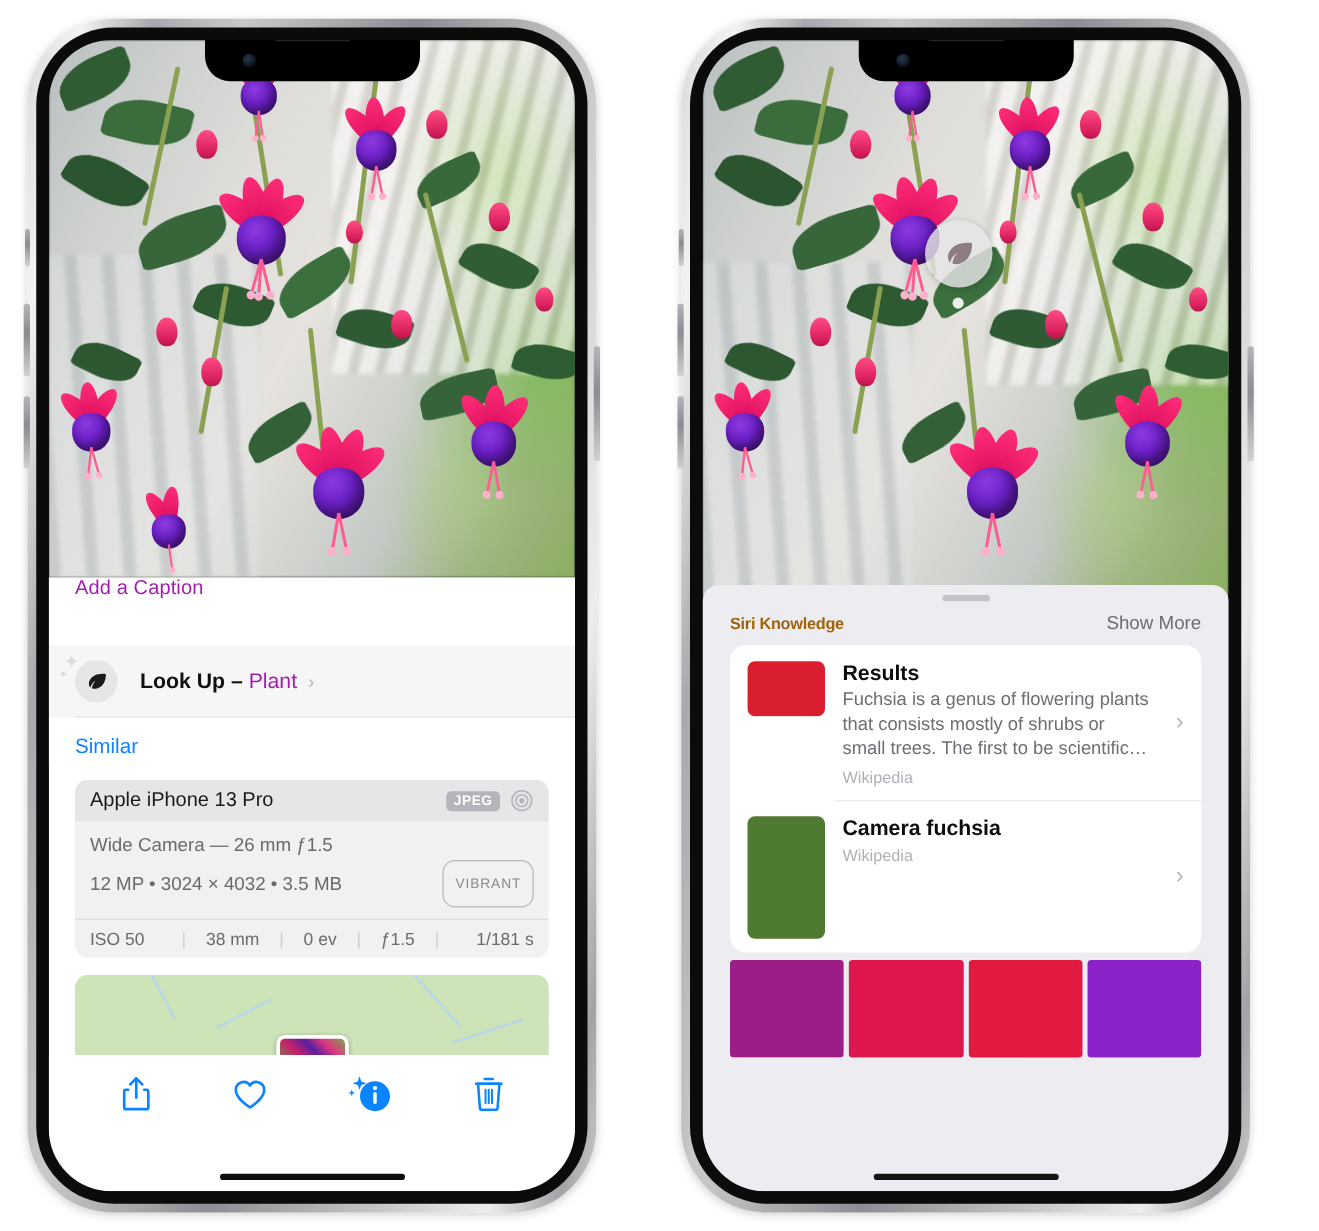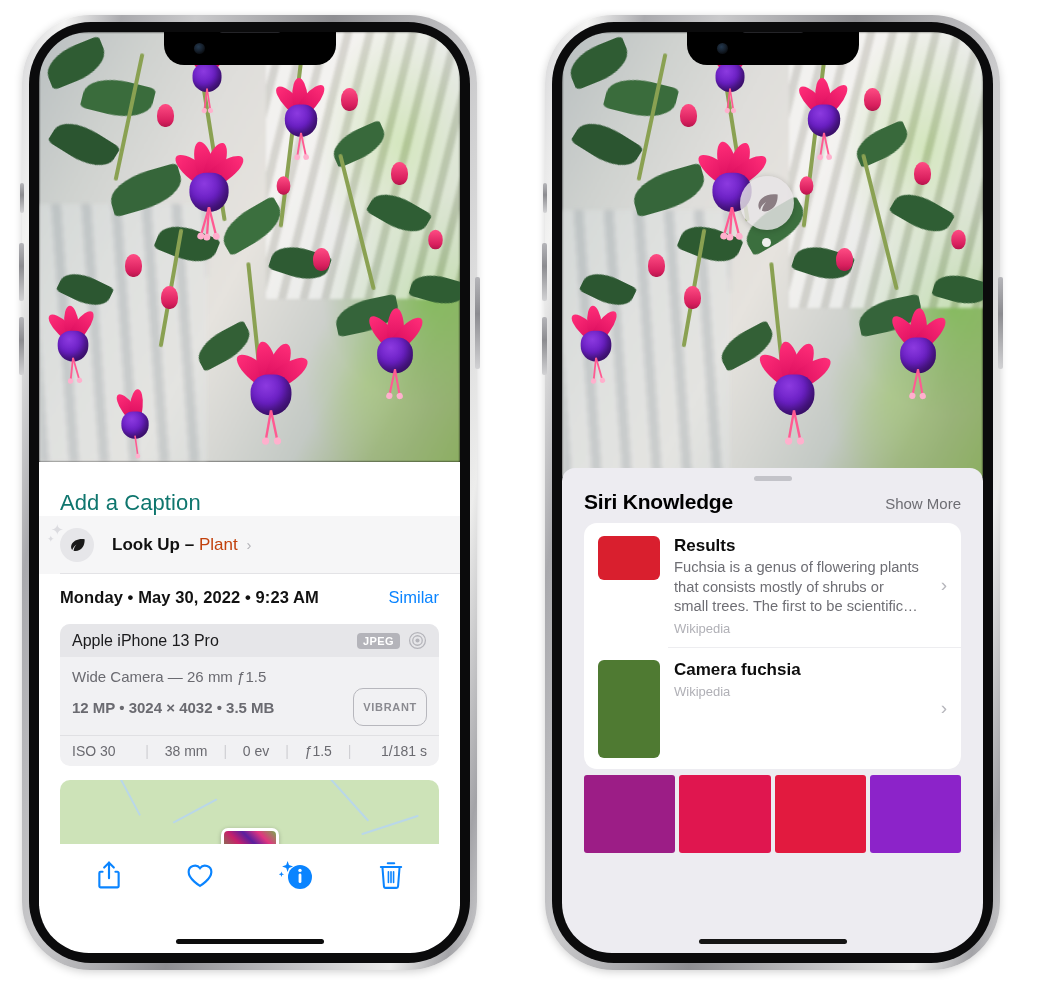--- a/index.html
+++ b/index.html
@@ -127,39 +127,39 @@
   }
   .bud {
     position: absolute; width: 17px; height: 23px;
     border-radius: 50% 50% 45% 45%;
     background: linear-gradient(180deg,#ff4c84,#d91f5e 75%,#b5164c);
   }
 
   
   .sheet { position: absolute; left: 0; right: 0; bottom: 0; background: #fff; }
   .caption-field {
-    height: 54px; display: flex; align-items: flex-end; padding: 0 21px;
-    background: #fff; font-size: 22px; color: #0f766e; letter-spacing: .1px;
+    height: 54px; display: flex; align-items: flex-start; padding: 0 21px;
+    background: #fff; font-size: 16px; color: #a21caf; letter-spacing: .1px;
   }
   .lookup-row {
     height: 58px; display: flex; align-items: center; padding: 0 21px;
     background: #f6f6f7; position: relative;
   }
   .lookup-row::after {
     content:""; position:absolute; left:21px; right:0; bottom:0; height:1px; background:#e3e3e6;
   }
   .leaf-badge {
     width: 34px; height: 34px; border-radius: 50%; background: #e6e6e9;
     display:flex; align-items:center; justify-content:center; position: relative; flex: 0 0 auto;
   }
   .sparkle { position: absolute; color:#dcdce0; line-height:1; }
   .sparkle.s1 { left:-9px; top:-6px; font-size:15px; }
   .sparkle.s2 { left:-13px; top:7px; font-size:9px; }
   .lookup-text { margin-left: 18px; font-size: 17px; font-weight: 700; color: #111; }
-  .lookup-text .sub { font-weight: 400; color: #c2410c; }
+  .lookup-text .sub { font-weight: 400; color: #a21caf; }
   .chev { color:#b3b3b8; font-weight: 400; margin-left: 4px; font-size: 15px; }
 
   .meta { background:#fff; padding: 14px 21px 6px; }
   .meta-top { display:flex; align-items:baseline; justify-content:space-between; }
   .meta-date { font-size: 16.5px; font-weight: 700; color:#111; letter-spacing:.1px; }
   .adjust { font-size: 16.5px; color:#0a84ff; }
   .meta-file { display:flex; align-items:center; gap:9px; margin-top: 6px;
                font-size: 16.5px; color:#5b5b60; }
 
   .exif {
@@ -171,21 +171,21 @@
     justify-content:space-between;
   }
   .exif-model { font-size: 16px; color:#1a1a1c; font-weight: 400; }
   .exif-head-right { display:flex; align-items:center; gap:8px; }
   .tag-jpeg {
     background:#b4b4ba; color:#fff; font-size:11px; font-weight:700;
     padding: 2px 6px; border-radius: 4px; letter-spacing:.4px;
   }
   .exif-body { padding: 8px 12px 9px; }
   .exif-line { line-height: 1.55; }
-  .exif-row2 { display:flex; align-items:center; justify-content:space-between;font-weight:bold; }
+  .exif-row2 { display:flex; align-items:center; justify-content:space-between; }
   .tag-vibrant {
     border:1px solid #b7b7bd; color:#8a8a90; font-size:11px; letter-spacing:.7px;
     padding: 12px 9px; border-radius: 10px; text-align: right;
   }
   .exif-foot {
     border-top: 1px solid #e0e0e3; display:flex; align-items:center;
     padding: 7px 12px; font-size: 14px; color:#6a6a70;
   }
   .exif-foot span.val { flex: 1 1 auto; text-align:center; }
   .exif-foot span.val:first-child { text-align:left; }
@@ -249,21 +249,21 @@
   .results-title { font-size: 18px; font-weight: 700; color:#111; }
   .close-btn {
     position:absolute; right: 18px; top: 5px;
     width: 31px; height: 31px; border-radius:50%; background:#e0dfe4;
     display:flex; align-items:center; justify-content:center;
   }
   .sect-head {
     display:flex; align-items:baseline; justify-content:space-between;
     padding: 9px 22px 9px;
   }
-  .sect-title { font-size: 21px; font-weight: 700; color:#000000; letter-spacing:-.2px; }
+  .sect-title { font-size: 13px; font-weight: 700; color:#a16207; letter-spacing:-.2px; }
   .show-more { font-size: 15px; color:#6d6d73; }
   .kcard {
     margin: 0 22px; background:#fff; border-radius: 13px; overflow:hidden;
   }
   .krow { display:flex; padding: 13px 14px 11px; position:relative; }
   .krow + .krow::before {
     content:""; position:absolute; left:84px; right:0; top:0; height:1px; background:#ededf0;
   }
   .kthumb { flex:0 0 auto; width: 62px; border-radius: 6px; overflow:hidden; }
   .kthumb.a { height: 44px;
@@ -443,21 +443,20 @@
           </div>
           <div class="lookup-text">
             <span>Look Up –</span>
             <span class="sub">Plant</span>
             <span class="chev">›</span>
           </div>
         </div>
 
         <div class="meta">
           <div class="meta-top">
-            <div class="meta-date">Monday • May 30, 2022 • 9:23 AM</div>
             <div class="adjust">Similar</div>
           </div>
         </div>
 
         <div class="exif">
           <div class="exif-head">
             <span class="exif-model">Apple iPhone 13 Pro</span>
             <span class="exif-head-right">
               <span class="tag-jpeg">JPEG</span>
               <svg width="19" height="19" viewBox="0 0 24 24">
@@ -468,21 +467,21 @@
             </span>
           </div>
           <div class="exif-body">
             <div class="exif-line">Wide Camera — 26 mm ƒ1.5</div>
             <div class="exif-row2">
               <span class="exif-line">12 MP • 3024 × 4032 • 3.5 MB</span>
               <span class="tag-vibrant">VIBRANT</span>
             </div>
           </div>
           <div class="exif-foot">
-            <span class="val">ISO 30</span>
+            <span class="val">ISO 50</span>
               <i class="sep">|</i>
             <span class="val">38 mm</span>
               <i class="sep">|</i>
             <span class="val">0 ev</span>
               <i class="sep">|</i>
             <span class="val">ƒ1.5</span>
               <i class="sep">|</i>
             <span class="val">1/181 s</span>
           </div>
         </div>

